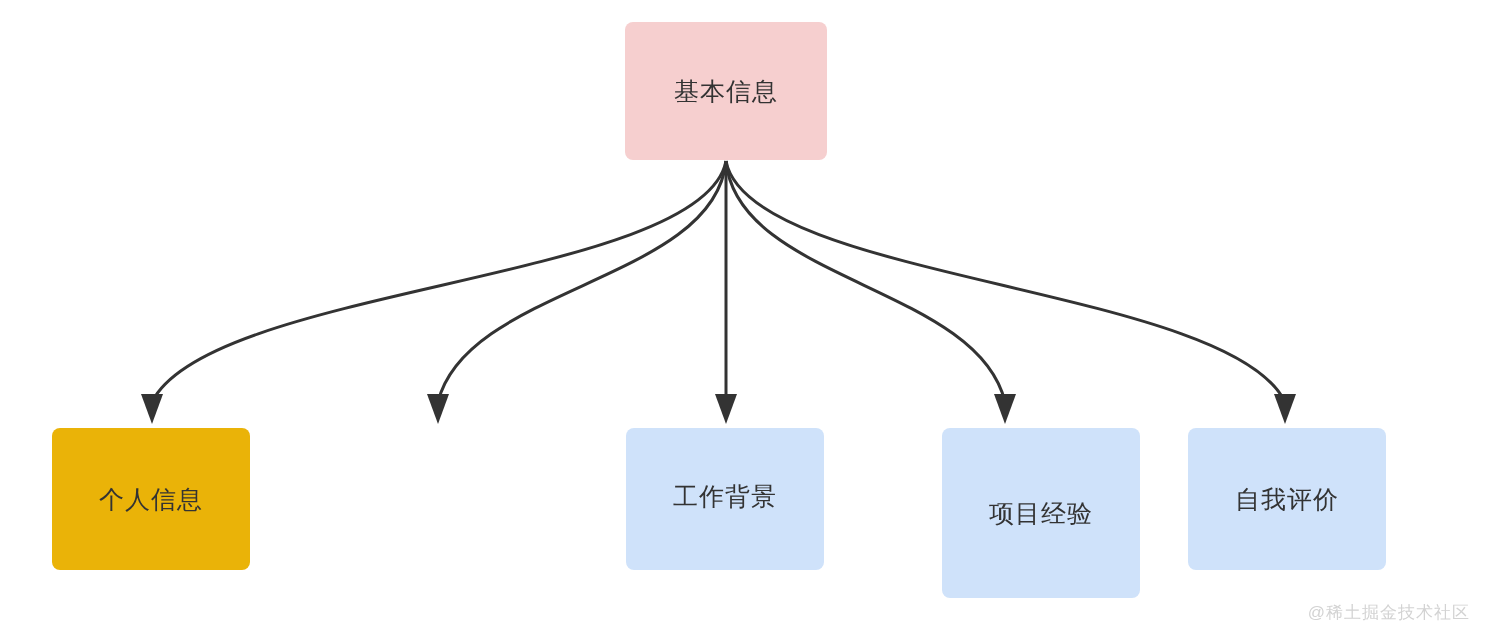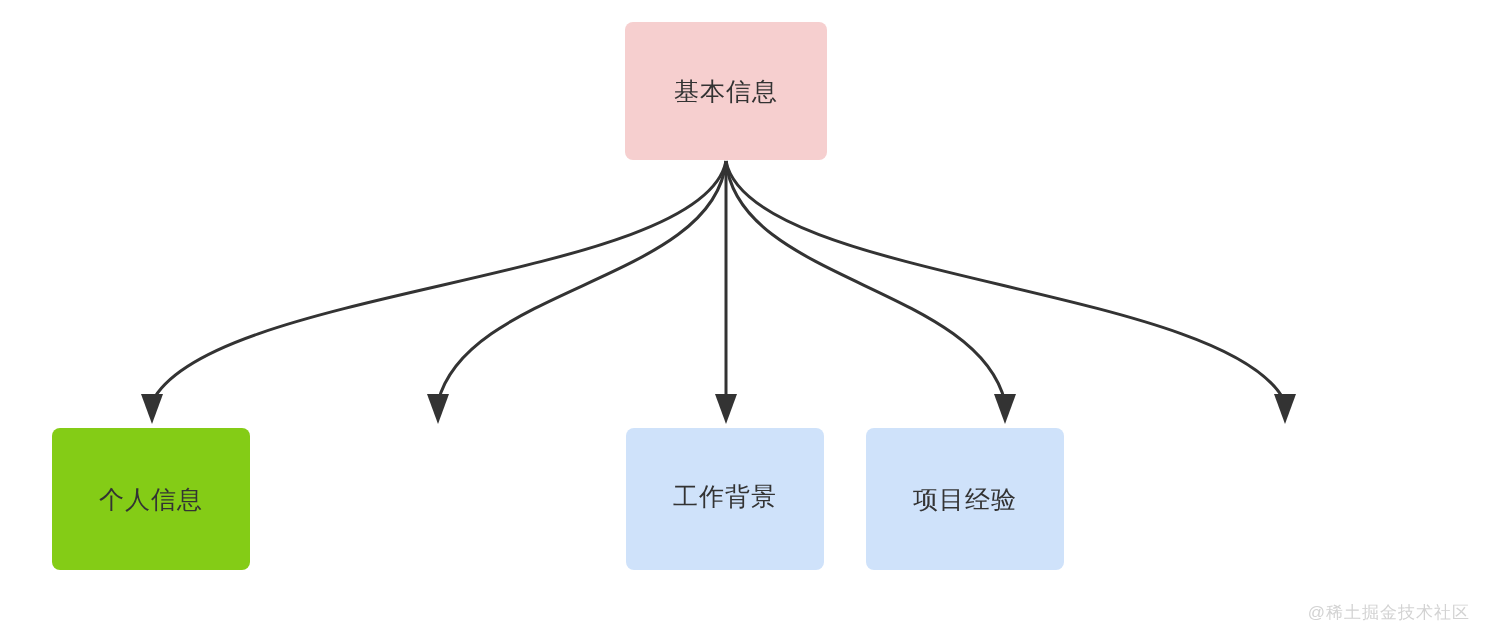--- a/index.html
+++ b/index.html
@@ -75,29 +75,32 @@
       <path d="M 726 161 C 737.16 281, 977.1 286, 1005 402" fill="none" stroke="#333333" stroke-width="3" stroke-linecap="butt"></path>
       <polygon points="994,394 1016,394 1005,424" fill="#333333"></polygon>
       <path d="M 726 161 C 748.36 281, 1229.1 286, 1285 402" fill="none" stroke="#333333" stroke-width="3" stroke-linecap="butt"></path>
       <polygon points="1274,394 1296,394 1285,424" fill="#333333"></polygon>
     </svg>
 
   <div class="node node-root" id="node-root" style="left: 625px; top: 22px; width: 202px; height: 138px; background: rgb(246, 207, 207);">
     <span class="node-label">基本信息</span>
   </div>
 
-  <div class="node node-child" id="node-child-0" style="left: 52px; top: 428px; width: 198px; height: 142px; background: #84cc16;">
+  <div class="node node-child" id="node-child-0" style="left: 52px; top: 428px; width: 198px; height: 142px; background: #eab308;">
     <span class="node-label">个人信息</span>
   </div>
 
 
   <div class="node node-child" id="node-child-2" style="left: 626px; top: 428px; width: 198px; height: 142px; background: rgb(207, 226, 250); font-family: Liberation Mono, monospace;">
     <span class="node-label">工作背景</span>
   </div>
 
-  <div class="node node-child" id="node-child-3" style="left: 866px; top: 428px; width: 198px; height: 142px; background: rgb(207, 226, 250);">
+  <div class="node node-child" id="node-child-3" style="left: 942px; top: 428px; width: 198px; height: 170px; background: rgb(207, 226, 250);">
     <span class="node-label">项目经验</span>
   </div>
 
+  <div class="node node-child" id="node-child-4" style="left: 1188px; top: 428px; width: 198px; height: 142px; background: rgb(207, 226, 250);">
+    <span class="node-label">自我评价</span>
+  </div>
 
   <div id="watermark" style="color: rgb(211, 211, 211);">@稀土掘金技术社区</div>
 
 </div>
 
 </body></html>

